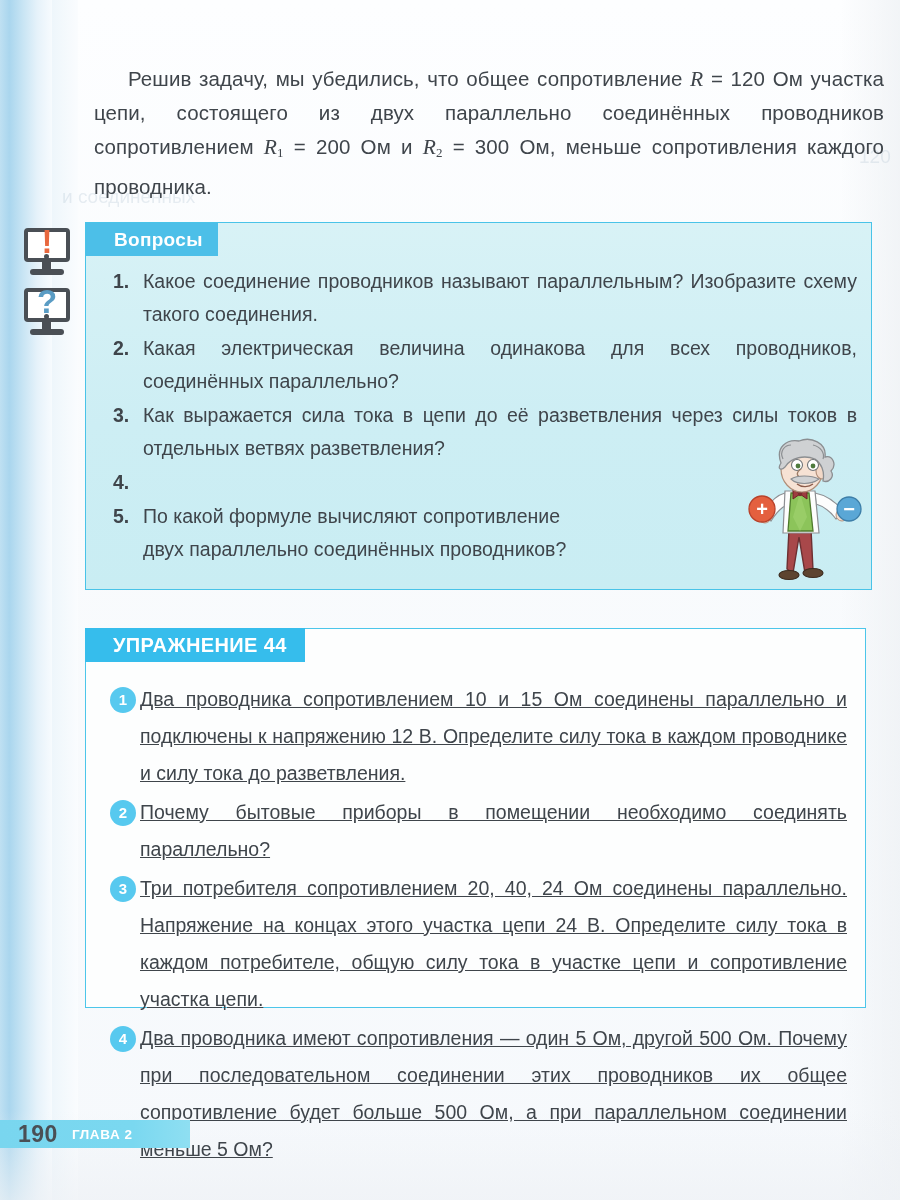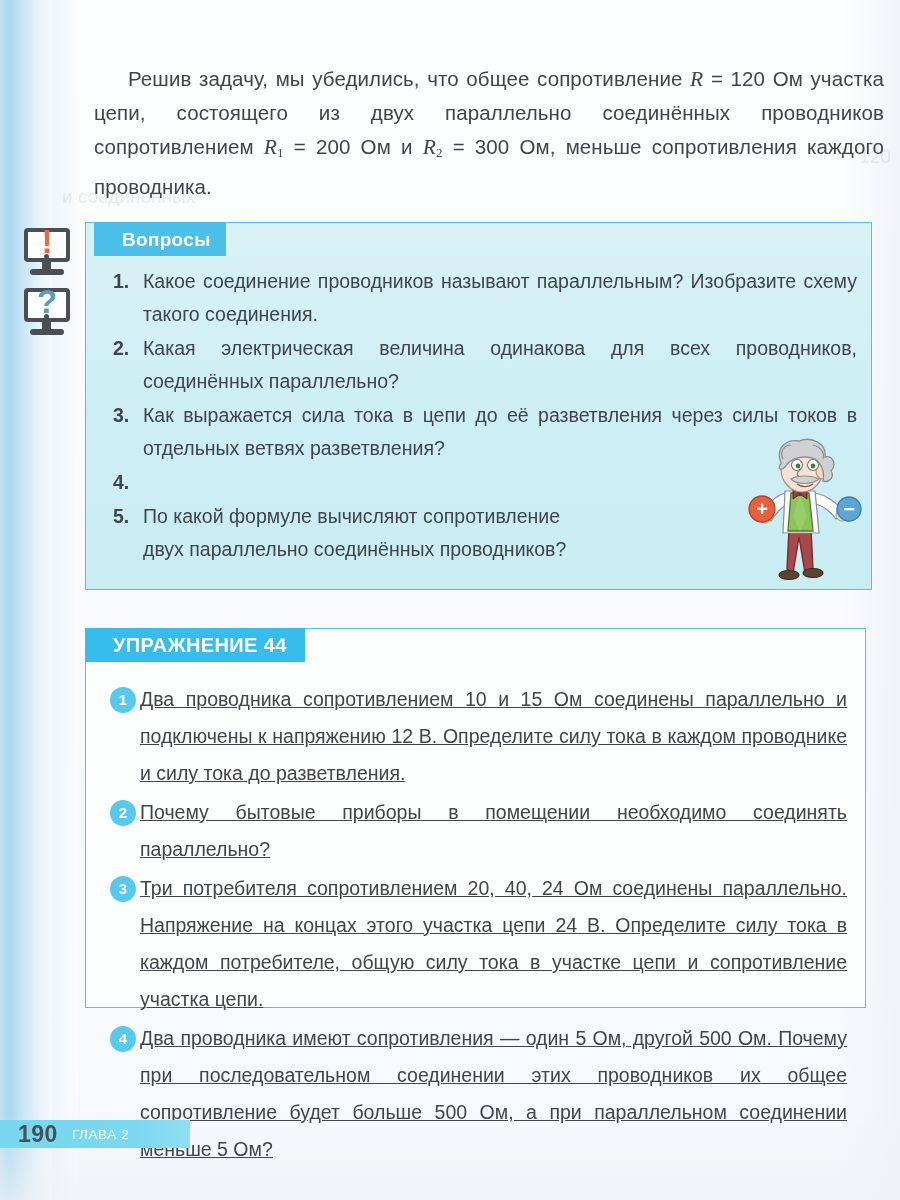--- a/index.html
+++ b/index.html
@@ -84,21 +84,21 @@
     top: 222px;
     width: 787px;
     height: 368px;
     background: linear-gradient(180deg, #d8f2f6 0%, #cdeef4 55%, #c9edf3 100%);
     border: 1px solid #49c3e8;
     box-sizing: border-box;
     overflow: hidden;
   }
   .q-header {
     position: absolute;
-    left: 8px;
+    left: 0px;
     top: 0px;
     height: 33px;
     padding: 0 15px 0 28px;
     display: flex;
     align-items: center;
     background: #4cbfe8;
     color: #ffffff;
     font-size: 19px;
     font-weight: bold;
     letter-spacing: .3px;
@@ -257,21 +257,21 @@
   }
   .page-num {
     font-size: 23px;
     font-weight: bold;
     color: #4a4f55;
     letter-spacing: .5px;
     margin-right: 14px;
   }
   .chapter-label {
     font-size: 13.5px;
-    font-weight: normal;
+    font-weight: bold;
     color: #ffffff;
     letter-spacing: .6px;
   }
 
   
   .ghost {
     position: absolute;
     color: rgba(120,150,175,.16);
     font-size: 19px;
     line-height: 33px;

